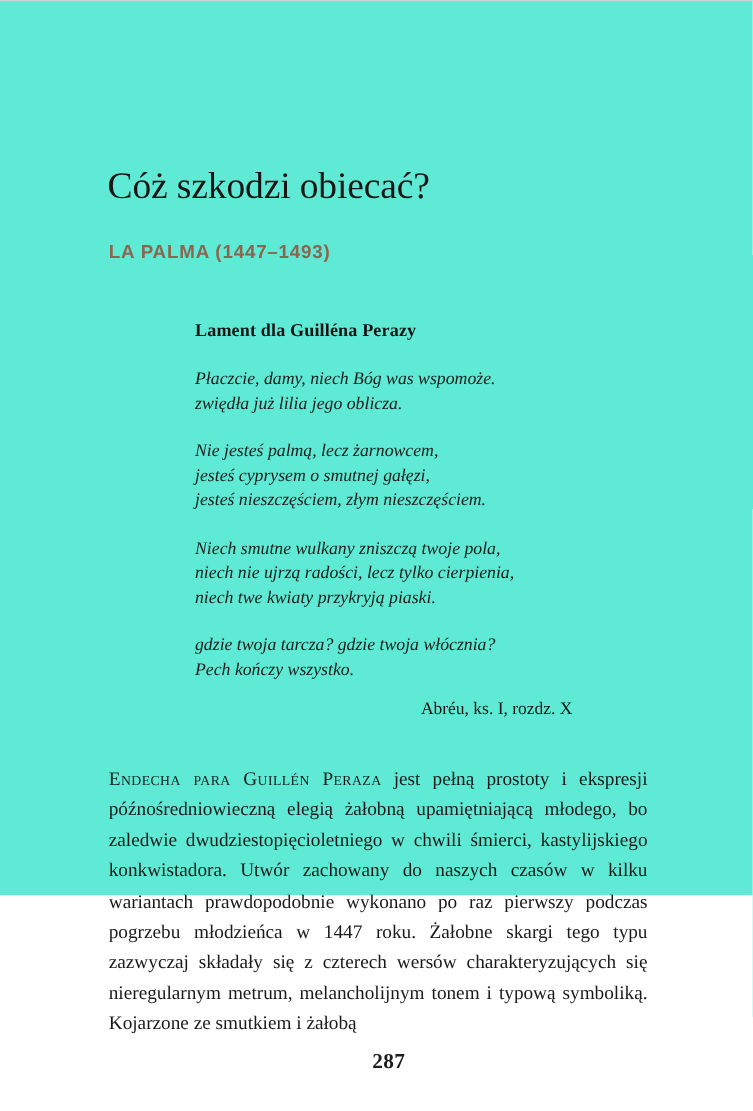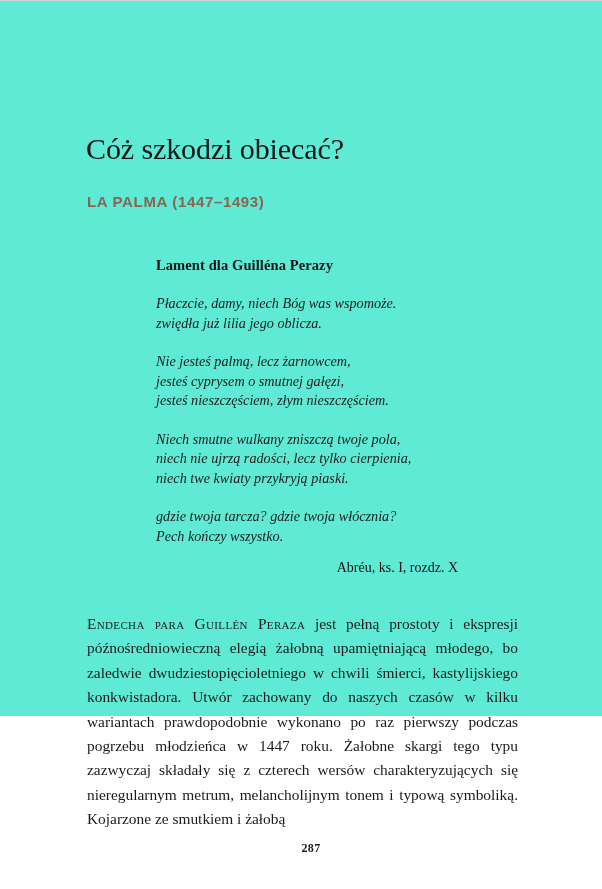--- a/index.html
+++ b/index.html
@@ -123,21 +123,21 @@
   }
 
   
   .folio {
     position: absolute;
     left: 0;
     top: 840px;
     width: 602px;
     padding-left: 20px;
     text-align: center;
-    font-size: 12px;
+    font-size: 17px;
     line-height: 17px;
     font-weight: bold;
     letter-spacing: 0.3px;
     color: #1d1d1d;
   }
 </style>
 </head>
 <body>
 
 <div class="page">

